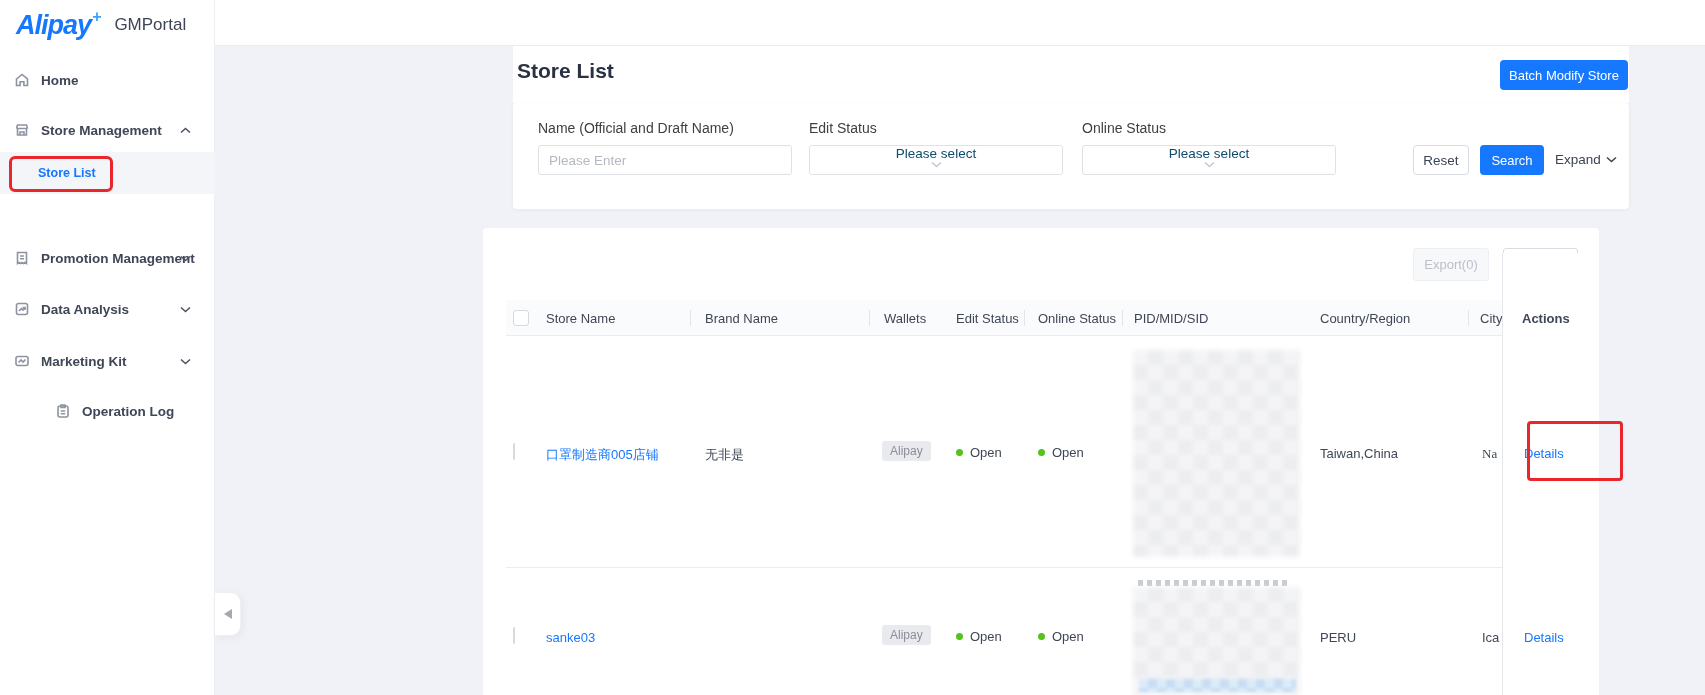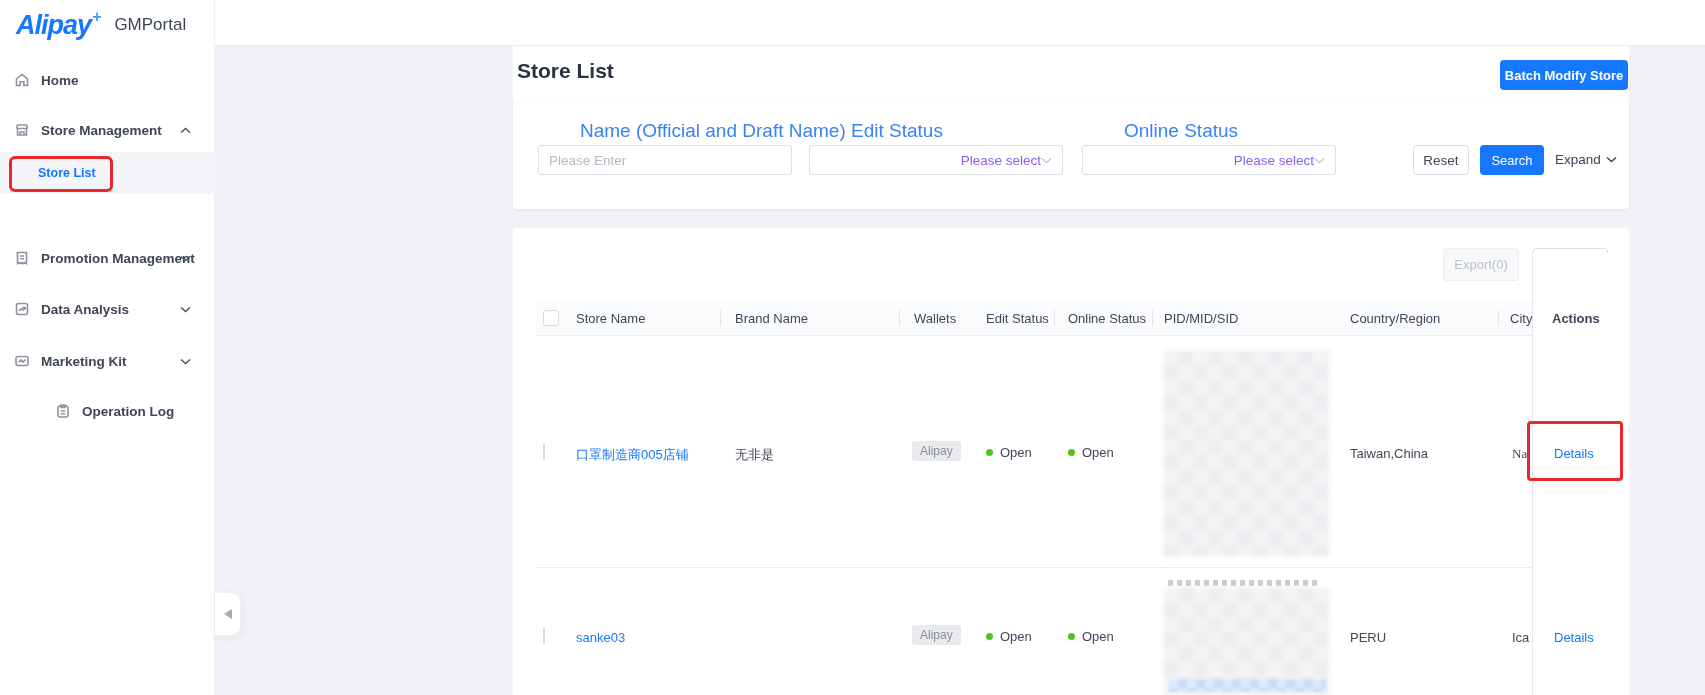--- a/index.html
+++ b/index.html
@@ -28,38 +28,38 @@
 
   
   .collapse-handle { position:absolute; left:215px; top:592px; width:26px; height:44px; background:#fff;
     border:1px solid #eef0f4; border-left:none; border-radius:0 10px 10px 0; z-index:7;
     box-shadow:2px 2px 8px rgba(0,0,0,.05); display:flex; align-items:center; justify-content:center; cursor:pointer; }
   .tri-left { width:0; height:0; border-top:5px solid transparent; border-bottom:5px solid transparent; border-right:8px solid #a3a8b3; }
 
   
   .header-band { position:absolute; left:513px; top:46px; width:1116px; height:57px; background:#fff; z-index:1; }
   .page-title { position:absolute; left:4px; top:13px; font-size:21px; font-weight:bold; color:#2a3142; }
-  .btn-primary { background:#1677ff; color:#fff; border:none; border-radius:4px; font-size:13px; font-weight:bold;
+  .btn-primary { background:#1677ff; color:#fff; border:none; border-radius:4px; font-size:13px; font-weight:normal;
     font-family:"Liberation Sans", sans-serif; cursor:pointer; }
   .batch-btn { position:absolute; left:987px; top:14px; width:128px; height:30px; }
 
   .filter-card { position:absolute; left:513px; top:103px; width:1116px; height:106px; background:#fff; border-radius:4px;
     box-shadow:0 1px 4px rgba(31,41,55,.05); z-index:1; }
-  .f-label { position:absolute; top:17px; font-size:19px; color:#3b82f6;margin-left:42px; }
+  .f-label { position:absolute; top:17px; font-size:14px; color:#404040; }
   .ipt, .sel { position:absolute; top:42px; height:30px; width:254px; border:1px solid #dfe1e6; border-radius:3px; background:#fff;
     font-size:13.5px; padding:0 10px; color:#3f4656; font-family:"Liberation Sans", sans-serif; }
   .ipt::placeholder { color:#b4b8c2; }
-  .sel { display:flex; align-items:center; justify-content:flex-end; color:#8b5cf6; cursor:pointer; }
+  .sel { display:flex; align-items:center; justify-content:flex-start; color:#0c4a6e; cursor:pointer;flex-direction:column; }
   .btn-plain { height:30px; border:1px solid #d9dce3; background:#fff; border-radius:4px; font-size:13.5px; color:#3b4354;
     font-family:"Liberation Sans", sans-serif; cursor:pointer; }
   .reset-btn { position:absolute; left:900px; top:42px; width:56px; }
   .search-btn { position:absolute; left:967px; top:42px; width:64px; height:30px; }
   .expand-link { position:absolute; left:1042px; top:49px; font-size:13.5px; color:#3b4354; cursor:pointer; display:flex; align-items:center; gap:5px; }
 
-  .table-card { position:absolute; left:513px; top:228px; width:1116px; height:467px; background:#fff; border-radius:4px 4px 0 0; z-index:1; }
+  .table-card { position:absolute; left:483px; top:228px; width:1116px; height:467px; background:#fff; border-radius:4px 4px 0 0; z-index:1; }
   .export-btn-disabled { position:absolute; left:930px; top:20px; width:76px; height:33px; background:#f7f8fa; border:1px solid #edeff3;
     border-radius:3px; color:#bcc0cb; font-size:13px; font-family:"Liberation Sans", sans-serif; }
   .export-all-btn { position:absolute; left:1020px; top:20px; width:75px; height:33px; border-radius:3px; font-size:13px; }
 
   .thead { position:absolute; left:23px; top:72px; width:1070px; height:36px; background:#fafbfc; border-bottom:1px solid #ececf0; }
   .th { position:absolute; top:0; height:36px; display:flex; align-items:center; font-size:13px; color:#3f4656; font-weight:500; white-space:nowrap; }
   .th-sep { position:absolute; top:10px; width:1px; height:16px; background:#e3e5ea; }
   .cbx { width:16px; height:16px; border:1px solid #d6d9e0; border-radius:3px; background:#fff; cursor:pointer; }
   .cell { position:absolute; font-size:13px; color:#3f4656; white-space:nowrap; }
   .link { color:#1677ff; cursor:pointer; }

